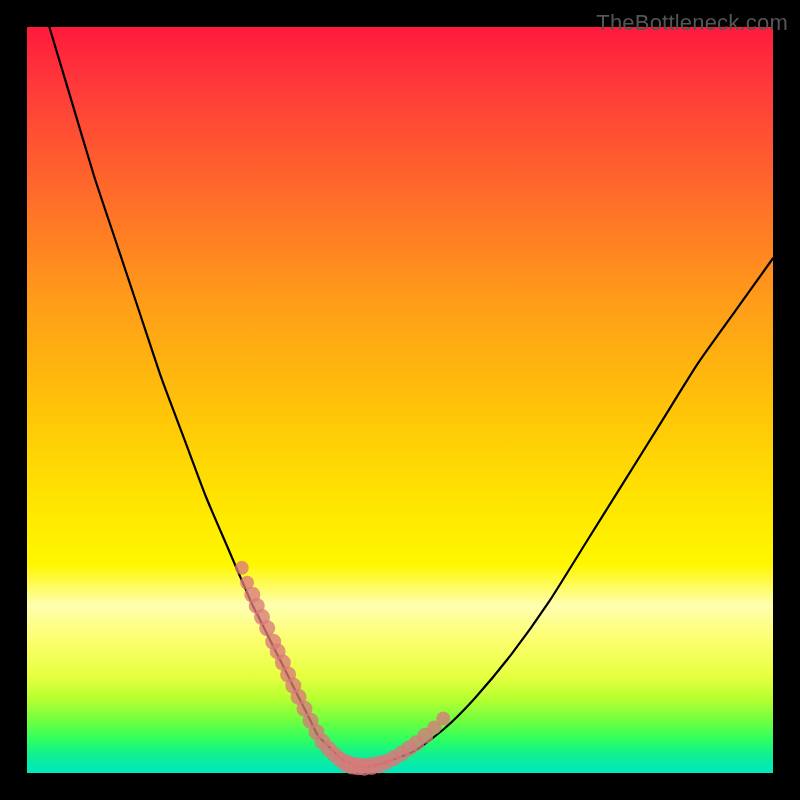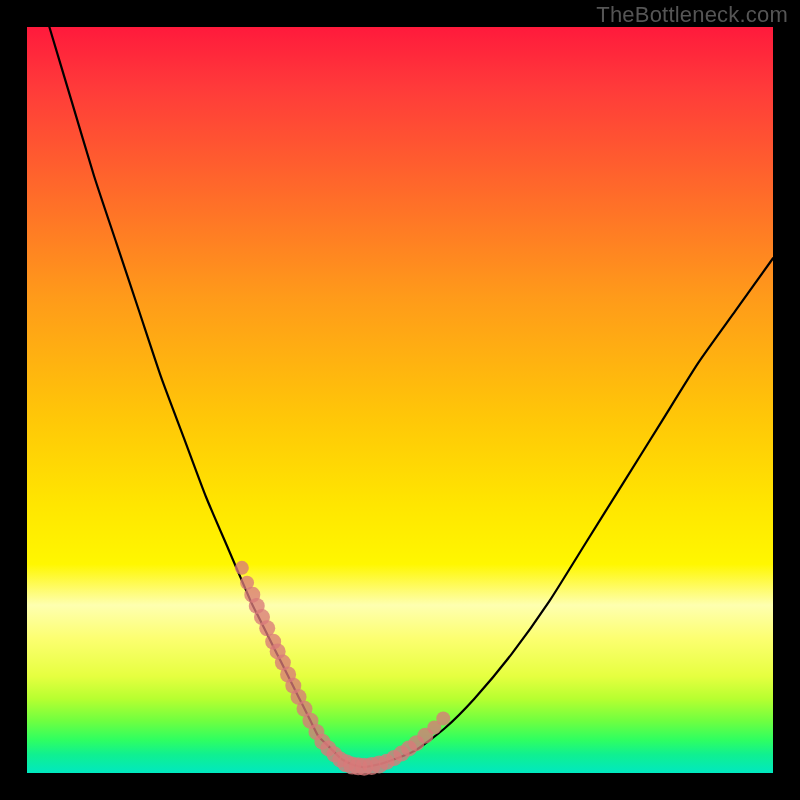--- a/index.html
+++ b/index.html
@@ -30,21 +30,21 @@
       #e6ff40 87%,
       #b8ff30 90%,
       #70ff40 93%,
       #30ff60 95.5%,
       #10f090 97.5%,
       #00e8c0 100%
     );
   }
   .watermark {
     position: absolute;
-    top: 2px;
+    top: 10px;
     right: 12px;
     color: #555;
     font-size: 22px;
     letter-spacing: 0.2px;
     user-select: none;
     margin-left: 44px;
   }
   svg.plot {
     position: absolute;
     left: 27px;

